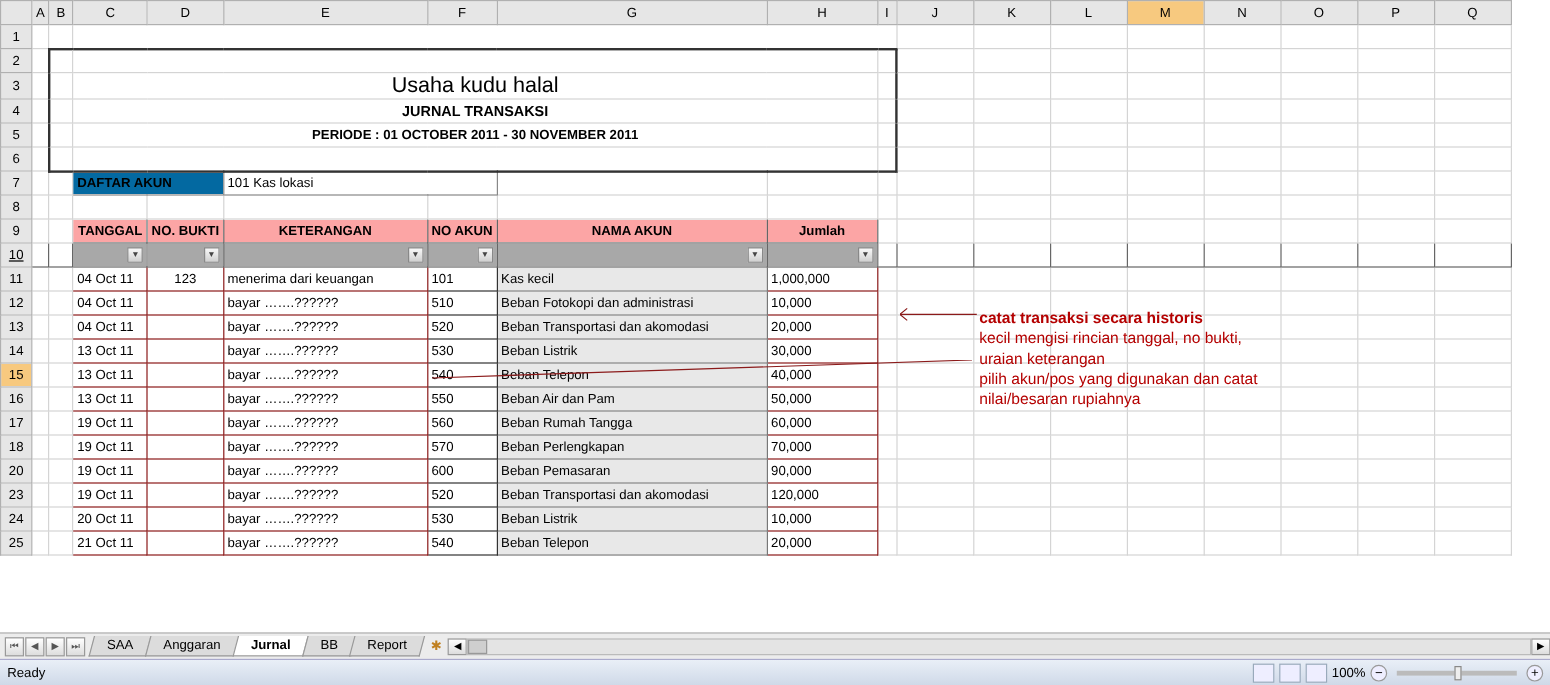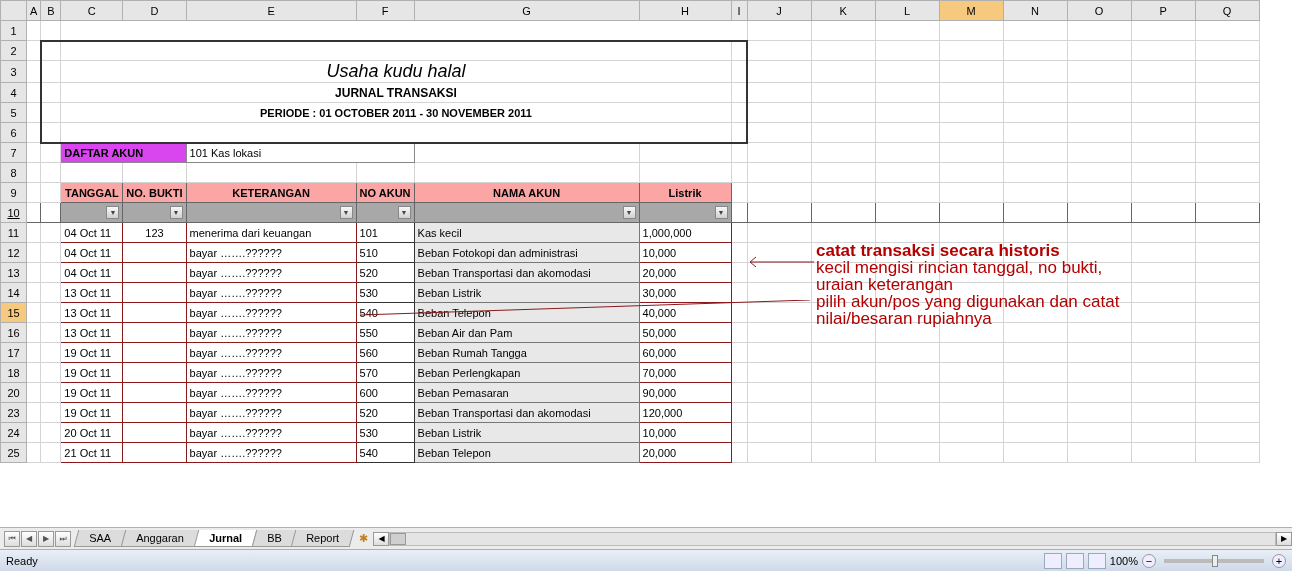--- a/index.html
+++ b/index.html
@@ -53,21 +53,21 @@
   .cB { width: 20px; }
   .cC { width: 62px; }
   .cD { width: 60px; }
   .cE { width: 170px; }
   .cF { width: 58px; }
   .cG { width: 225px; }
   .cH { width: 92px; }
   .cI { width: 16px; }
   .cJ,.cK,.cL,.cM,.cN,.cO,.cP,.cQ { width: 64px; }
 
-  .title1 { font-size: 18px; font-weight: normal; text-align:center !important;font-style:italic; }
+  .title1 { font-size: 18px; font-weight: normal; text-align:center !important; }
   .title2 { font-size: 12px; font-weight: bold; text-align:center !important; }
   .title3 { font-size: 11px; font-weight: bold; text-align:center !important; }
 
   .hdr-gray {
     background: #fca5a5;
     border: 1px solid #666 !important;
     font-weight: bold;
     text-align: center !important;
   }
   .filter-row td { background: #a8a8a8; border-color:#666;text-decoration:underline; }
@@ -78,32 +78,32 @@
     border: 1px solid #888;
     display:flex; align-items:center; justify-content:center;
     font-size: 7px; color:#444;
   }
   .box-outline { border: 1px solid #333 !important; }
   .box-outline-light { border: 1px solid #777 !important; }
   .box-red { border: 1px solid #8b1a1a !important; }
   .num { text-align: left; margin-left: 48px; }
   .shade { background: #e8e8e8; }
   .daftar {
-    background:#d946ef; border:1px solid #888 !important;
+    background:#0369a1; border:1px solid #888 !important;
     font-weight:bold; text-align:center;
   }
   .akun-val { border:1px solid #888 !important; }
 
   
   .note {
     position:absolute;
-    left: 816px; top: 242px;
+    left: 816px; top: 256px;
     width: 330px;
     color:#b40000;
-    font-size: 17px;
+    font-size: 13px;
     line-height: 17px;
     pointer-events:none;
   }
   .note b { font-weight:bold; }
 
   
   .arrow-svg{ position:absolute; pointer-events:none; }
 
   
   .tabbar {
@@ -334,21 +334,21 @@
 
   <tr>
         <td class="row-head">9</td>
     <td></td>
         <td></td>
     <td class="hdr-gray">TANGGAL</td>
     <td class="hdr-gray">NO. BUKTI</td>
     <td class="hdr-gray">KETERANGAN</td>
     <td class="hdr-gray">NO AKUN</td>
     <td class="hdr-gray">NAMA AKUN</td>
-    <td class="hdr-gray">Listrik</td>
+    <td class="hdr-gray">Jumlah</td>
     <td></td>
     <td></td>
         <td></td>
         <td></td>
         <td></td>
         <td></td>
         <td></td>
         <td></td>
         <td></td>
   </tr>

